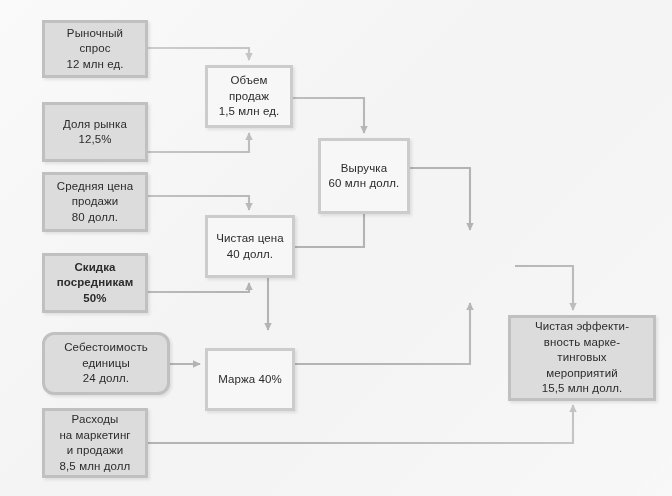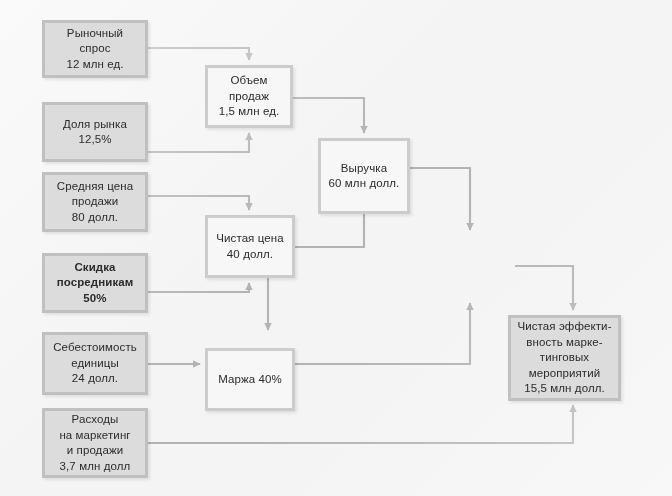--- a/index.html
+++ b/index.html
@@ -100,31 +100,31 @@
 продажи
 80 долл.</span>
   </div>
 
   <div class="node input" style="left:42px; top:253px; width:106px; height:60px;font-weight:bold;">
     <span class="txt">Скидка
 посредникам
 50%</span>
   </div>
 
-  <div class="node input" style="left:42px; top:332px; width:106px; height:63px;">
+  <div class="node input" style="left:42px; top:332px; width:128px; height:63px;border-radius:12px;">
     <span class="txt">Себестоимость
 единицы
 24 долл.</span>
   </div>
 
   <div class="node input" style="left:42px; top:408px; width:106px; height:70px;">
     <span class="txt">Расходы
 на маркетинг
 и продажи
-3,7 млн долл</span>
+8,5 млн долл</span>
   </div>
 
   <div class="node calc" style="left:205px; top:65px; width:88px; height:63px;">
     <span class="txt">Объем
 продаж
 1,5 млн ед.</span>
   </div>
 
   <div class="node calc" style="left:205px; top:215px; width:90px; height:63px;">
     <span class="txt">Чистая цена
@@ -134,21 +134,21 @@
   <div class="node calc" style="left:205px; top:348px; width:90px; height:63px;">
     <span class="txt">Маржа 40%</span>
   </div>
 
   <div class="node calc" style="left:318px; top:138px; width:92px; height:76px;">
     <span class="txt">Выручка
 60 млн долл.</span>
   </div>
 
 
-  <div class="node input" style="left:508px; top:315px; width:113px; height:86px;">
+  <div class="node input" style="left:508px; top:315px; width:148px; height:86px;">
     <span class="txt">Чистая эффекти-
 вность марке-
 тинговых
 мероприятий
 15,5 млн долл.</span>
   </div>
 
 </div>
 
 </body></html>

